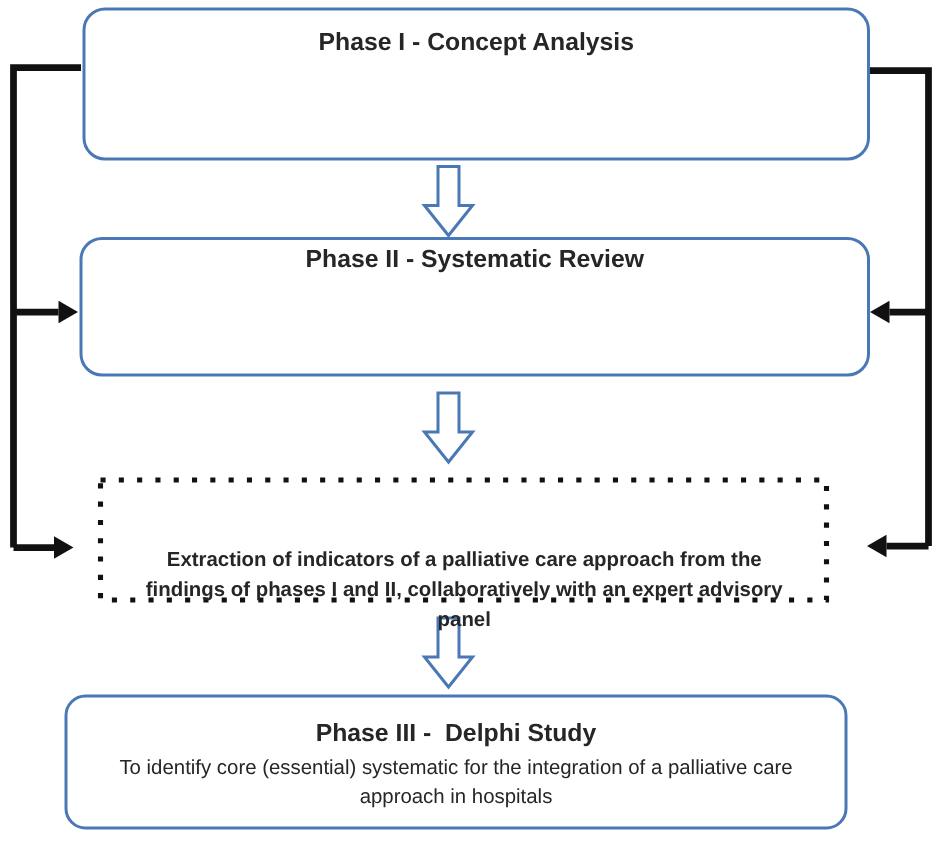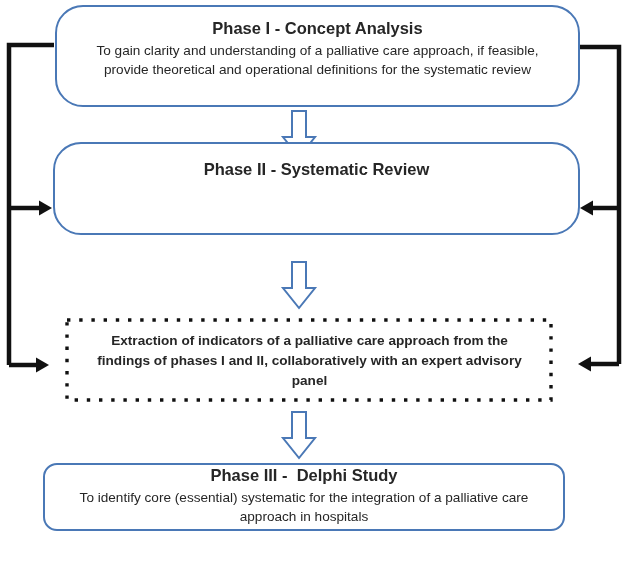--- a/index.html
+++ b/index.html
@@ -23,42 +23,42 @@
     height: 561px;
   }
   .box {
     position: absolute;
     box-sizing: border-box;
     text-align: center;
     color: var(--text, #262626);
   }
   .box.solid {
     border: 2px solid var(--accent, #4a78b6);
-    border-radius: 28px;
+    border-radius: 15px;
     background: #ffffff;
   }
   .box-title {
     font-weight: bold;
     font-size: 16.5px;
     line-height: 1.25;
     white-space: pre-wrap;
     margin: 0 auto 2px auto;
   }
   .box-body {
     font-size: 13.6px;
     line-height: 1.46;
     margin: 0 auto;
   }
   #box-phase1 { left: 55px; top: 5px;   width: 525px; height: 102px; padding-top: 11px; }
   #box-phase1 .box-body { max-width: 460px; }
-  #box-phase2 { left: 53px; top: 142px; width: 527px; height: 93px;  padding-top: 15px; }
+  #box-phase2 { left: 53px; top: 158px; width: 527px; height: 93px;  padding-top: 3px; }
   #box-phase2 .box-body { max-width: 472px; }
   #box-extract { left: 66px; top: 318px; width: 487px; height: 83px; padding-top: 13px; }
-  #box-extract .box-body { max-width: 452px; font-weight: bold; }
-  #box-phase3 { left: 43px; top: 463px; width: 522px; height: 68px;  border-radius: 14px; }
+  #box-extract .box-body { max-width: 452px; font-weight: bold; margin-top: 32px; }
+  #box-phase3 { left: 43px; top: 463px; width: 522px; height: 90px;  padding-top: 14px; border-radius: 14px; }
   #box-phase3 .box-body { max-width: 455px; }
 </style>
 </head>
 <body>
 
 <div id="canvas">
 
   <svg id="connector-layer" viewBox="0 0 626 561" xmlns="http://www.w3.org/2000/svg">
 
     <rect x="67" y="320" width="484" height="80" fill="none" stroke="#111111" stroke-width="3.4" stroke-dasharray="3.4 8.8"></rect>
@@ -75,21 +75,20 @@
     <path d="M619,364 H591" fill="none" stroke="#111111" stroke-width="4.5"></path>
     <polygon points="591,356.5 591,371.5 578,364" fill="#111111"></polygon>
 
     <path d="M292,111 H306 V137 H315 L299,157 L283,137 H292 Z" fill="#ffffff" stroke="#4a78b6" stroke-width="2" stroke-linejoin="miter"></path>
     <path d="M292,262 H306 V288 H315 L299,308 L283,288 H292 Z" fill="#ffffff" stroke="#4a78b6" stroke-width="2" stroke-linejoin="miter"></path>
     <path d="M292,412 H306 V438 H315 L299,458 L283,438 H292 Z" fill="#ffffff" stroke="#4a78b6" stroke-width="2" stroke-linejoin="miter"></path>
   </svg>
 
   <div class="box solid" id="box-phase1">
     <div class="box-title">Phase I - Concept Analysis</div>
-    <div class="box-body">To gain clarity and understanding of a palliative care approach, if feasible, provide theoretical and operational definitions for the systematic review</div>
   </div>
 
   <div class="box solid" id="box-phase2">
     <div class="box-title">Phase II - Systematic Review</div>
   </div>
 
   <div class="box" id="box-extract">
     <div class="box-body">Extraction of indicators of a palliative care approach from the findings of phases I and II, collaboratively with an expert advisory panel</div>
   </div>
 

